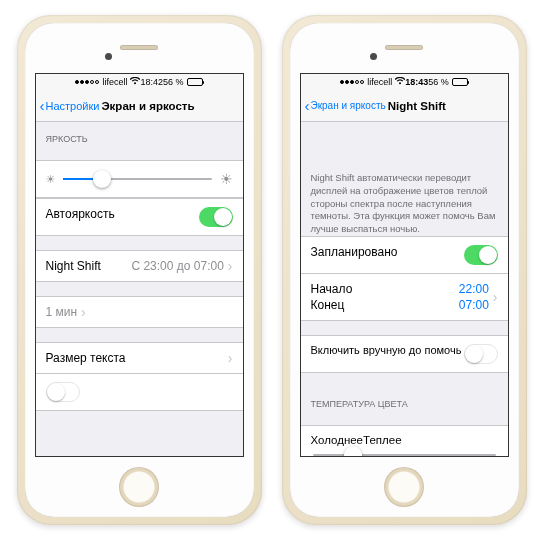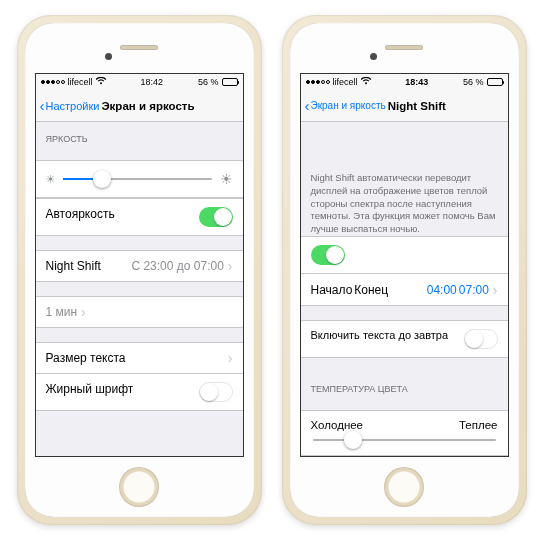--- a/index.html
+++ b/index.html
@@ -65,21 +65,21 @@
     border-radius: 50%;
     background: radial-gradient(circle,#fdfbf6 55%, #e5d9c0 60%, #d4c6a8);
     border: 1px solid rgba(0,0,0,.08);
   }
   
   .statusbar {
     height: 16px;
     background: #f7f7f8;
     display: flex;
     align-items: center;
-    justify-content: space-between;
+    justify-content: center;
     padding: 0 5px;
     font-size: 9px;
     color: #000;
   }
   .sb-left, .sb-right { display: flex; align-items: center; gap: 3px; }
   .dots { display: flex; gap: 1px; }
   .dot { width: 4px; height: 4px; border-radius: 50%; border: .7px solid #000; }
   .dot.fill { background: #000; }
   .battery {
     width: 16px; height: 8px;
@@ -179,29 +179,29 @@
   }
   .slider-fill {
     position:absolute; left:0; top:0; height:100%; background:#007aff;
   }
   .slider-thumb {
     width:18px; height:18px; background:#fff; border-radius:50%;
     box-shadow:0 1px 3px rgba(0,0,0,.4);
     position:absolute; top:50%; transform:translate(-50%,-50%);
   }
   .sun-small, .sun-large { color:#8e8e93; }
-  .two-line { display:flex; gap:2px; font-size:12px; }
+  .two-line { display:flex; flex-direction:column; gap:2px; font-size:12px; }
   .two-line-right { text-align:right; }
   .temp-row {
     background:#fff;
     border-top:.5px solid #c8c7cc;
     border-bottom:.5px solid #c8c7cc;
     padding:8px 10px 14px;
   }
-  .temp-labels { display:flex; justify-content:space-between; font-size:11.5px; margin-bottom:8px; }
+  .temp-labels { display:flex; justify-content:flex-start; font-size:11.5px; margin-bottom:8px; }
   .temp-slider { position:relative; height:2px; background:#b4b4b8; margin:0 2px; border-radius:1px;}
 </style>
 </head>
 <body>
 
 <div class="phone">
   <div class="phone-inner">
     <div class="top-sensors">
       <div class="speaker"></div>
       <div class="camera"></div>
@@ -275,21 +275,20 @@
           </span>
         </div>
       </div>
 
       <div class="group">
         <div class="row">
           <span class="row-label">Размер текста</span>
           <span class="disclosure">›</span>
         </div>
         <div class="row">
-          <span class="row-label">Жирный шрифт</span>
           <span class="switch off">
               <span class="knob"></span>
             </span>
         </div>
       </div>
     </div>
 
     <div class="home-btn"></div>
   </div>
 </div>
@@ -330,42 +329,43 @@
           <span class="chev">‹</span>
           <span style="font-size:10px">Экран и яркость</span>
         </span>
         <span class="navtitle">Night Shift</span>
       </div>
 
       <div class="section-footer">Night Shift автоматически переводит дисплей на отображение цветов теплой стороны спектра после наступления темноты. Эта функция может помочь Вам лучше выспаться ночью.</div>
 
       <div class="group">
         <div class="row">
+          <span class="row-label">Запланировано</span>
           <span class="switch on">
               <span class="knob"></span>
             </span>
         </div>
         <div class="row" style="align-items:center">
           <div class="two-line">
             <span>Начало</span>
             <span>Конец</span>
           </div>
           <span class="row-detail">
             <div class="two-line two-line-right">
-              <span class="blue">04:00</span>
+              <span class="blue">22:00</span>
               <span class="blue">07:00</span>
             </div>
             <span class="disclosure">›</span>
           </span>
         </div>
       </div>
 
       <div class="group">
         <div class="row">
-          <span class="row-label" style="font-size:11px">Включить текста до завтра</span>
+          <span class="row-label" style="font-size:11px">Включить вручную до помочь</span>
           <span class="switch off">
               <span class="knob"></span>
             </span>
         </div>
       </div>
 
       <div class="section-header">ТЕМПЕРАТУРА ЦВЕТА</div>
       <div class="temp-row">
         <div class="temp-labels">
           <span>Холоднее</span>

